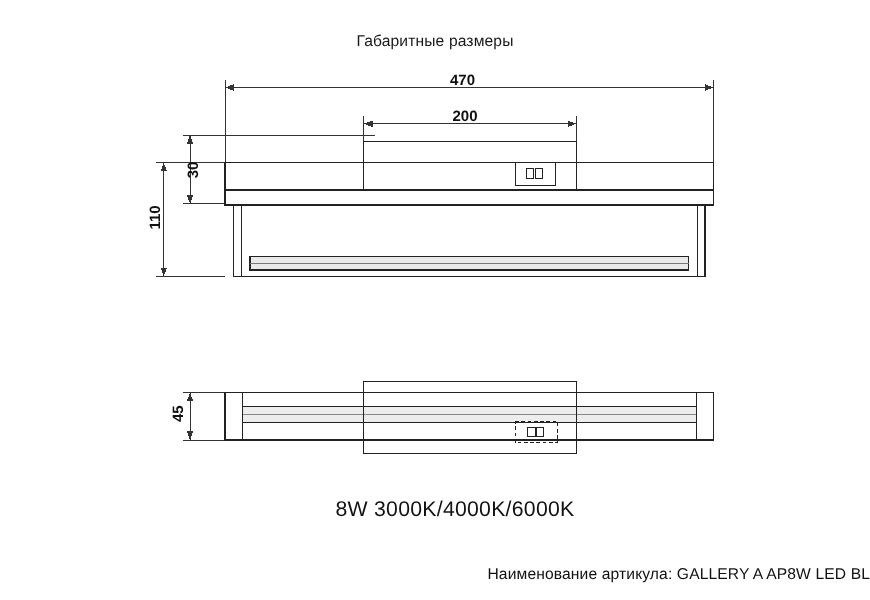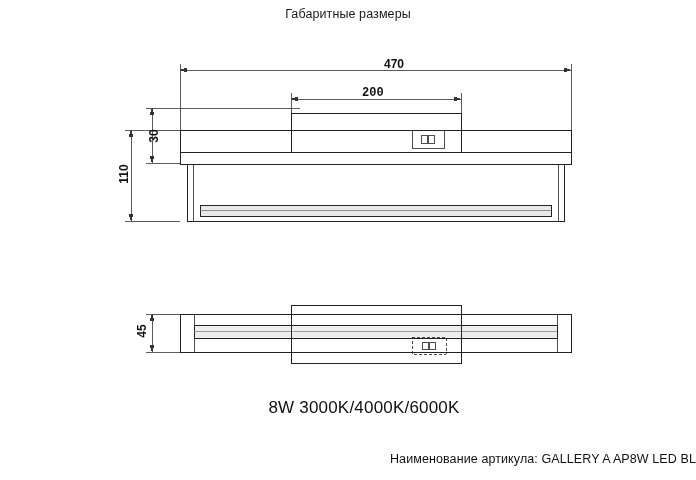--- a/index.html
+++ b/index.html
@@ -15,21 +15,21 @@
     position: relative;
     overflow: hidden;
   }
   .stage {
     position: relative;
     width: 696px;
     height: 480px;
   }
   .title {
     position: absolute;
-    top: 7px;
+    top: 26px;
     left: 0;
     width: 696px;
     text-align: center;
     font-size: 12.5px;
     color: #1a1a1a;
     letter-spacing: 0.1px;
   }
   .caption-power {
     position: absolute;
     top: 398px;
@@ -152,23 +152,23 @@
       <g stroke="#222" stroke-width="0.8" stroke-dasharray="3,2">
         <rect x="412" y="337" width="34" height="17"></rect>
       </g>
       <g stroke="#222" stroke-width="0.8">
         <rect x="422" y="342" width="6" height="7"></rect>
         <rect x="429" y="342" width="6" height="7"></rect>
       </g>
     </g>
   </svg>
 
-  <div class="dimlabel" style="left:360px; top:57px; font-weight:bold;margin-left:24px;">470</div>
+  <div class="dimlabel" style="left:360px; top:57px; font-weight:bold;">470</div>
 
-  <div class="dimlabel" style="left:362px; top:86px; font-weight:bold;font-family:Liberation Mono, monospace;">200</div>
+  <div class="dimlabel" style="left:362px; top:86px; font-weight:bold;">200</div>
 
   <div class="dimlabel rot" style="left:143px; top:129px; width:22px; text-align:center; font-weight:bold;">30</div>
 
   <div class="dimlabel rot" style="left:106px; top:167px; width:36px; text-align:center; font-weight:bold;">110</div>
 
   <div class="dimlabel rot" style="left:129px; top:324px; width:26px; text-align:center; font-weight:bold;">45</div>
 
   <div class="caption-power">8W   3000K/4000K/6000K</div>
   <div class="caption-article">Наименование артикула: GALLERY A  AP8W LED BL</div>
 

